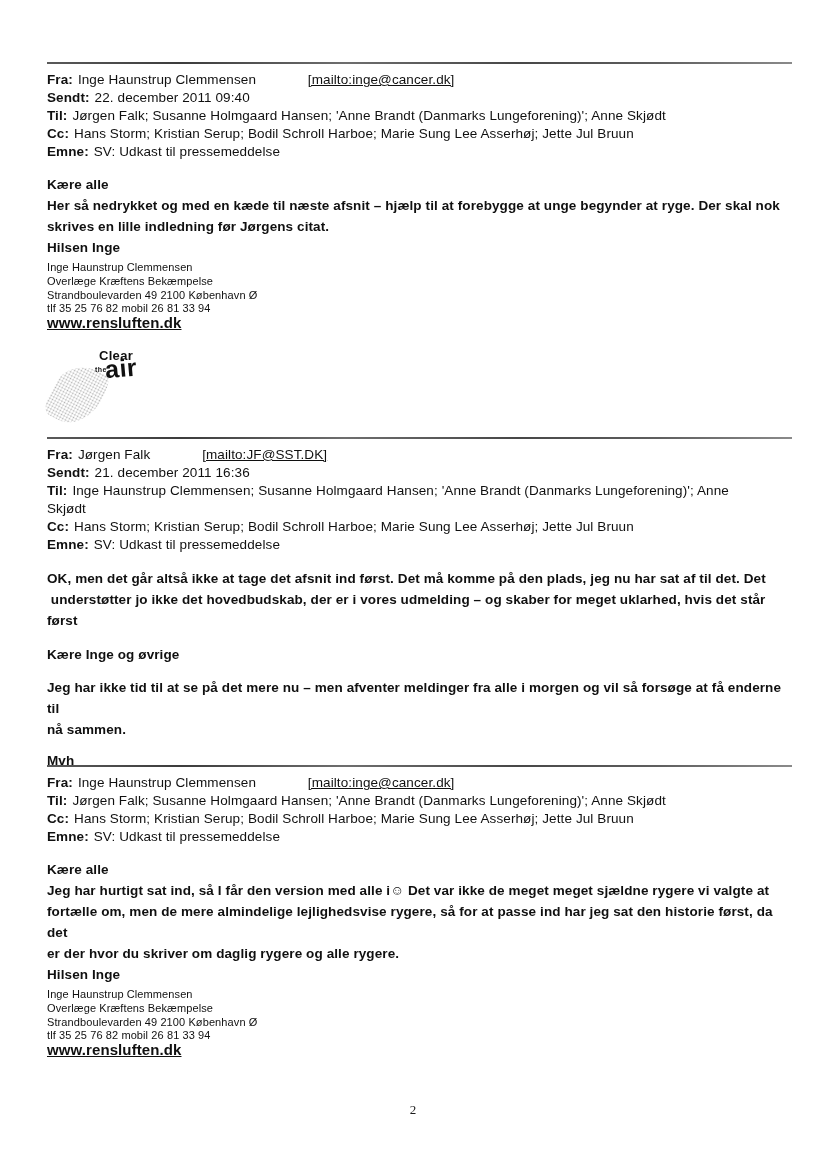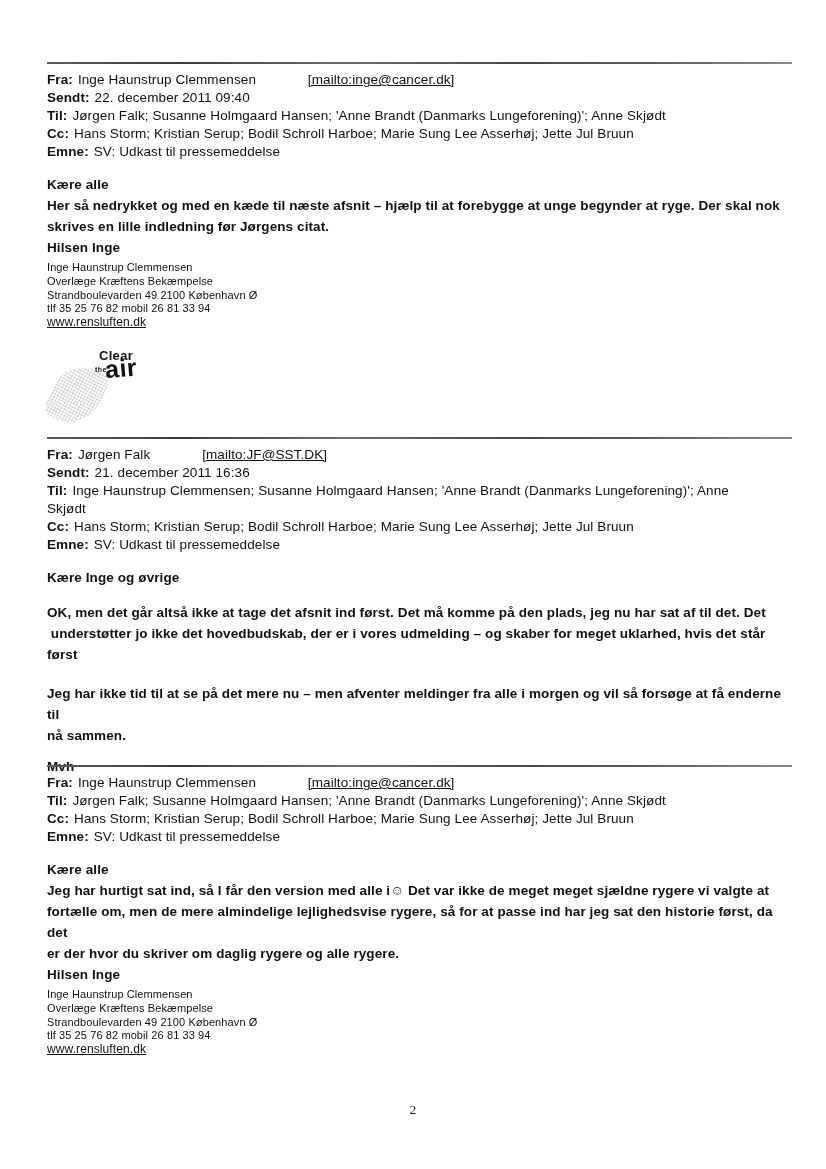--- a/index.html
+++ b/index.html
@@ -39,24 +39,24 @@
     font-weight:bold;
   }
   .greeting1 { margin-top:13px; }
   .sig {
     margin-top:3px;
     font-size:11px;
     line-height:13.8px;
     letter-spacing:.1px;
   }
   .sig-line { white-space:pre-wrap; }
-  .sig-link { text-decoration:underline; font-weight:normal; font-size:12px; }
+  .sig-link { text-decoration:underline; font-weight:bold; font-size:15px; }
   
   .p-gap14 { margin-top:14px; }
-  .p-gap12 { margin-top:18px; }
+  .p-gap12 { margin-top:12px; }
   .p-gap10 { margin-top:10px; }
   .p-gap8  { margin-top:8px; }
   
   .logo {
     position:relative;
     margin-top:16px;
     width:150px; height:76px;
   }
   .feather {
     position:absolute;
@@ -149,23 +149,23 @@
         <span class="hlabel">Til:</span><span class="hval">Inge Haunstrup Clemmensen; Susanne Holmgaard Hansen; 'Anne Brandt (Danmarks Lungeforening)'; Anne
 Skjødt</span>
       </div>
       <div class="hdr-line">
         <span class="hlabel">Cc:</span><span class="hval">Hans Storm; Kristian Serup; Bodil Schroll Harboe; Marie Sung Lee Asserhøj; Jette Jul Bruun</span>
       </div>
       <div class="hdr-line">
         <span class="hlabel">Emne:</span><span class="hval">SV: Udkast til pressemeddelse</span>
       </div>
     </div>
-    <div class="body-para greeting1">Kære Inge og øvrige</div>
     <div class="body-para p-gap14">OK, men det går altså ikke at tage det afsnit ind først. Det må komme på den plads, jeg nu har sat af til det. Det
  understøtter jo ikke det hovedbudskab, der er i vores udmelding – og skaber for meget uklarhed, hvis det står først</div>
+    <div class="body-para greeting1">Kære Inge og øvrige</div>
     <div class="body-para p-gap12">Jeg har ikke tid til at se på det mere nu – men afventer meldinger fra alle i morgen og vil så forsøge at få enderne til
 nå sammen.</div>
     <div class="body-para p-gap10">Mvh</div>
   </div>
 
   <div class="email-section" style="top:765px;">
     <div class="divider"></div>
     <div>
       <div class="hdr-line">
         <span class="hlabel">Fra:</span><span class="hval">Inge Haunstrup Clemmensen</span>

